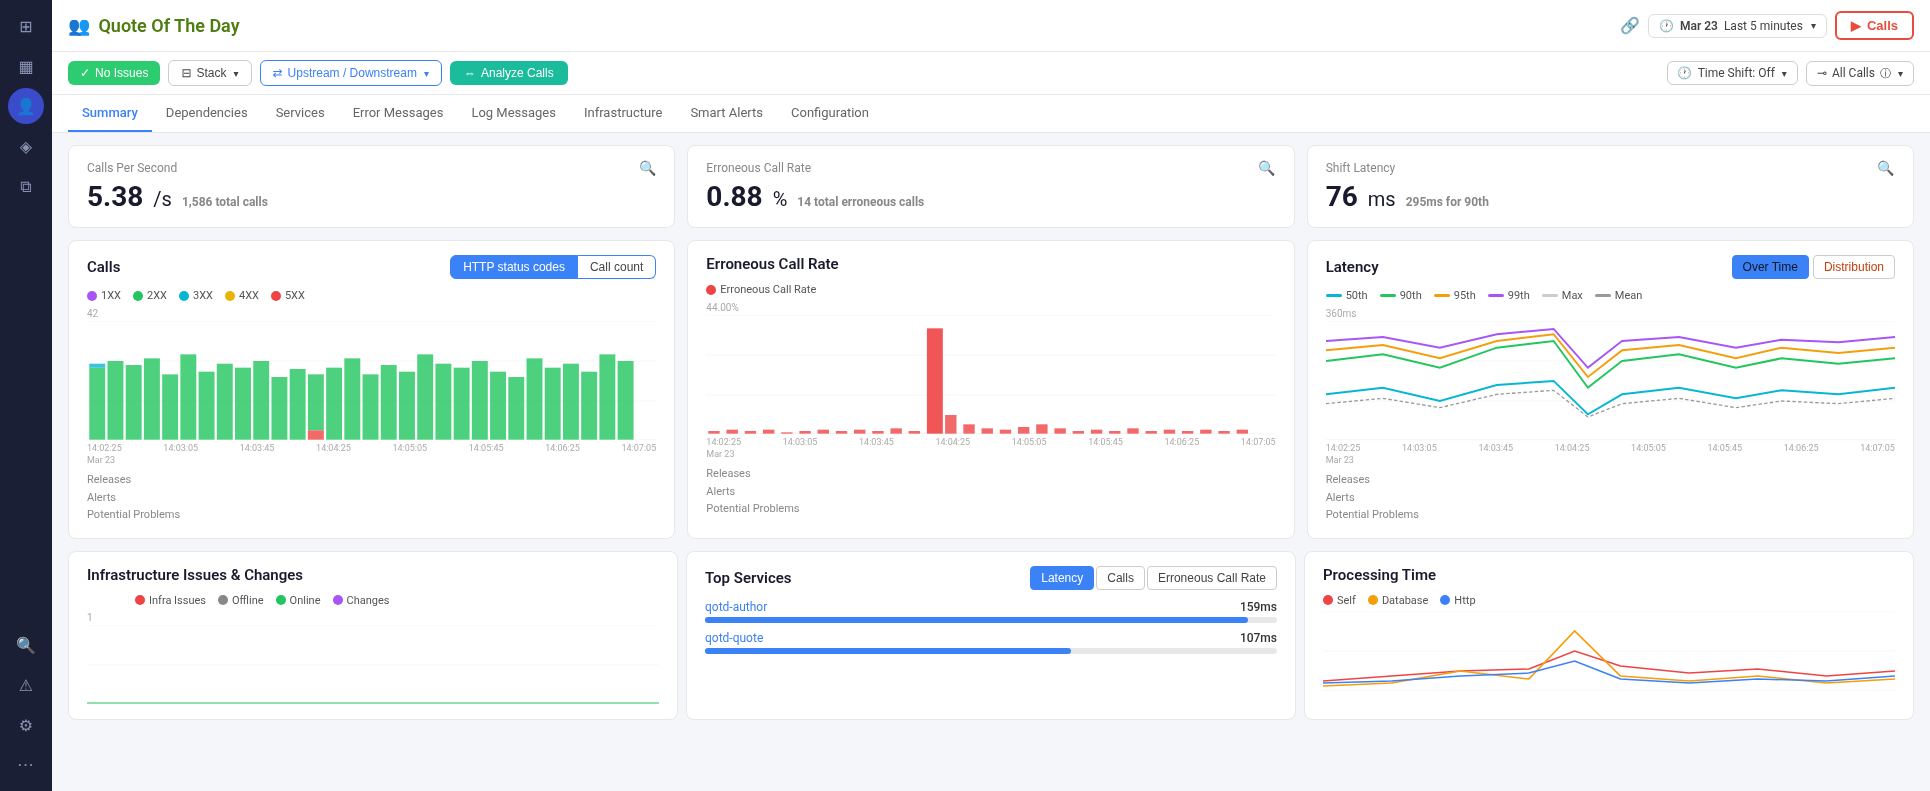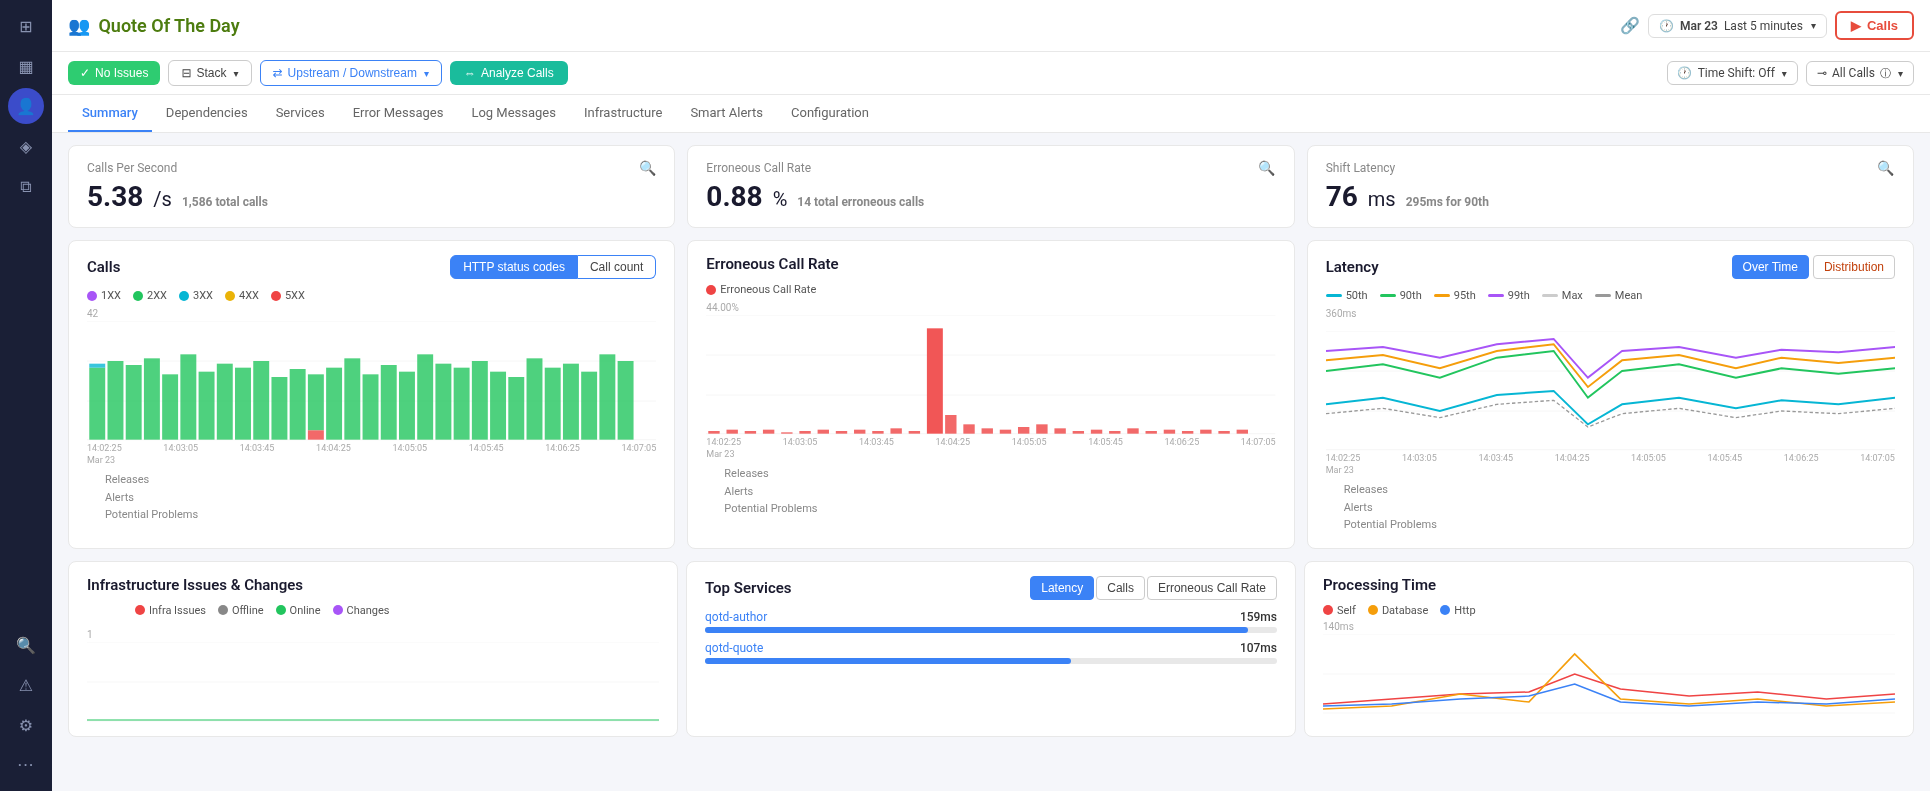--- a/index.html
+++ b/index.html
@@ -59,46 +59,46 @@
     
     .chart-card { background: #fff; border-radius: 8px; padding: 14px 18px; border: 1px solid #e8e8e8; }
     .chart-header { display: flex; align-items: center; justify-content: space-between; margin-bottom: 10px; }
     .chart-title { font-size: 15px; font-weight: 600; color: #1a1a2e; }
     .chart-legend { display: flex; align-items: center; gap: 12px; flex-wrap: wrap; margin-bottom: 6px; }
     .legend-item { display: flex; align-items: center; gap: 4px; font-size: 11px; color: #555; }
     .legend-dot { width: 10px; height: 10px; border-radius: 50%; }
     .legend-line { width: 16px; height: 3px; border-radius: 2px; }
     .chart-area { height: 120px; position: relative; overflow: hidden; }
     .chart-footer { margin-top: 6px; }
-    .chart-footer-item { font-size: 11px; color: #888; line-height: 1.6; margin-left: 18px; }
+    .chart-footer-item { font-size: 11px; color: #888; line-height: 1.6; }
 
     
     .btn-group { display: flex; }
     .btn-group .btn { border: 1px solid #3b82f6; padding: 4px 12px; font-size: 12px; cursor: pointer; }
     .btn-group .btn.active { background: #3b82f6; color: #ffffff; }
     .btn-group .btn:not(.active) { background: #fff; color: #444; }
     .btn-group .btn:first-child { border-radius: 6px 0 0 6px; }
     .btn-group .btn:last-child { border-radius: 0 6px 6px 0; border-left: none; }
     .btn-group .btn:not(:first-child):not(:last-child) { border-left: none; }
 
     
     .service-bar-row { margin-bottom: 8px; }
     .service-bar-label { display: flex; align-items: center; justify-content: space-between; margin-bottom: 3px; }
     .service-name { color: #3b82f6; font-size: 12px; cursor: pointer; }
     .service-val { font-size: 12px; color: #333; font-weight: 500; }
     .service-bar-bg { height: 6px; background: #e8e8e8; border-radius: 3px; }
     .service-bar-fill { height: 6px; background: #3b82f6; border-radius: 3px; }
 
     
-    .infra-legend { display: flex; align-items: center; gap: 12px; flex-wrap: wrap; margin-bottom: 12px; padding-left: 48px; }
+    .infra-legend { display: flex; align-items: center; gap: 12px; flex-wrap: wrap; margin-bottom: 5px; padding-left: 48px; }
 
     
     .latency-tabs { display: flex; gap: 4px; }
     .lat-tab { padding: 4px 10px; font-size: 12px; border-radius: 4px; cursor: pointer; border: 1px solid #3b82f6; }
-    .lat-tab.active { background: #3b82f6; color: #ffffff; text-align: center; }
+    .lat-tab.active { background: #3b82f6; color: #0f172a; text-align: center; }
     .lat-tab:not(.active) { background: #fff; color: #c2410c; border-color: #ccc; }
 
     
     .top-svc-tabs { display: flex; gap: 2px; }
     .tsvc-tab { padding: 4px 10px; font-size: 12px; border-radius: 4px; cursor: pointer; border: 1px solid #ccc; background: #fff; color: #444; }
     .tsvc-tab.active { background: #3b82f6; color: #fff; border-color: #3b82f6; }
 
     
     .xaxis { display: flex; justify-content: space-between; font-size: 9px; color: #aaa; padding: 2px 0; }
 
@@ -452,21 +452,21 @@
             </div>
           <div class="legend-item">
               <div class="legend-line" style="background:#ccc"></div>
               <span>Max</span>
             </div>
           <div class="legend-item">
               <div class="legend-line" style="background:#999"></div>
               <span>Mean</span>
             </div>
         </div>
-        <div style="font-size:10px; color:#aaa; margin-bottom:12px;">360ms</div>
+        <div style="font-size:10px; color:#aaa; margin-bottom:2px;">360ms</div>
         <div class="chart-area">
           <svg width="100%" height="100%" viewBox="0 0 500 90" preserveAspectRatio="none">
             <line x1="0" y1="0" x2="500" y2="0" stroke="#f0f0f0" stroke-width="0.5"></line>
             <line x1="0" y1="30" x2="500" y2="30" stroke="#f0f0f0" stroke-width="0.5"></line>
             <line x1="0" y1="60" x2="500" y2="60" stroke="#f0f0f0" stroke-width="0.5"></line>
             <line x1="0" y1="89" x2="500" y2="89" stroke="#f0f0f0" stroke-width="0.5"></line>
 
             <polyline points="0,30 50,25 100,35 150,20 200,15 230,50 260,30 310,25 360,35 400,28 450,32 500,28" fill="none" stroke="#22c55e" stroke-width="1.5"></polyline>
 
             <polyline points="0,55 50,50 100,60 150,48 200,45 230,70 260,55 310,50 360,58 400,52 450,55 500,50" fill="none" stroke="#06b6d4" stroke-width="1.5"></polyline>
@@ -573,21 +573,20 @@
             </div>
           <div class="legend-item">
               <div class="legend-dot" style="background:#f59e0b"></div>
               <span>Database</span>
             </div>
           <div class="legend-item">
               <div class="legend-dot" style="background:#3b82f6"></div>
               <span>Http</span>
             </div>
         </div>
-        <div style="font-size:10px; color:#aaa; margin-bottom:2px;">140ms</div>
         <div class="chart-area" style="height:80px;">
           <svg width="100%" height="100%" viewBox="0 0 500 80" preserveAspectRatio="none">
             <line x1="0" y1="0" x2="500" y2="0" stroke="#f0f0f0" stroke-width="0.5"></line>
             <line x1="0" y1="40" x2="500" y2="40" stroke="#f0f0f0" stroke-width="0.5"></line>
             <line x1="0" y1="79" x2="500" y2="79" stroke="#f0f0f0" stroke-width="0.5"></line>
 
             <polyline points="0,70 60,65 120,60 180,58 220,40 260,55 320,62 380,58 440,65 500,60" fill="none" stroke="#ef4444" stroke-width="1.5"></polyline>
 
             <polyline points="0,75 60,72 120,60 180,68 220,20 260,65 320,70 380,65 440,72 500,68" fill="none" stroke="#f59e0b" stroke-width="1.5"></polyline>
 

